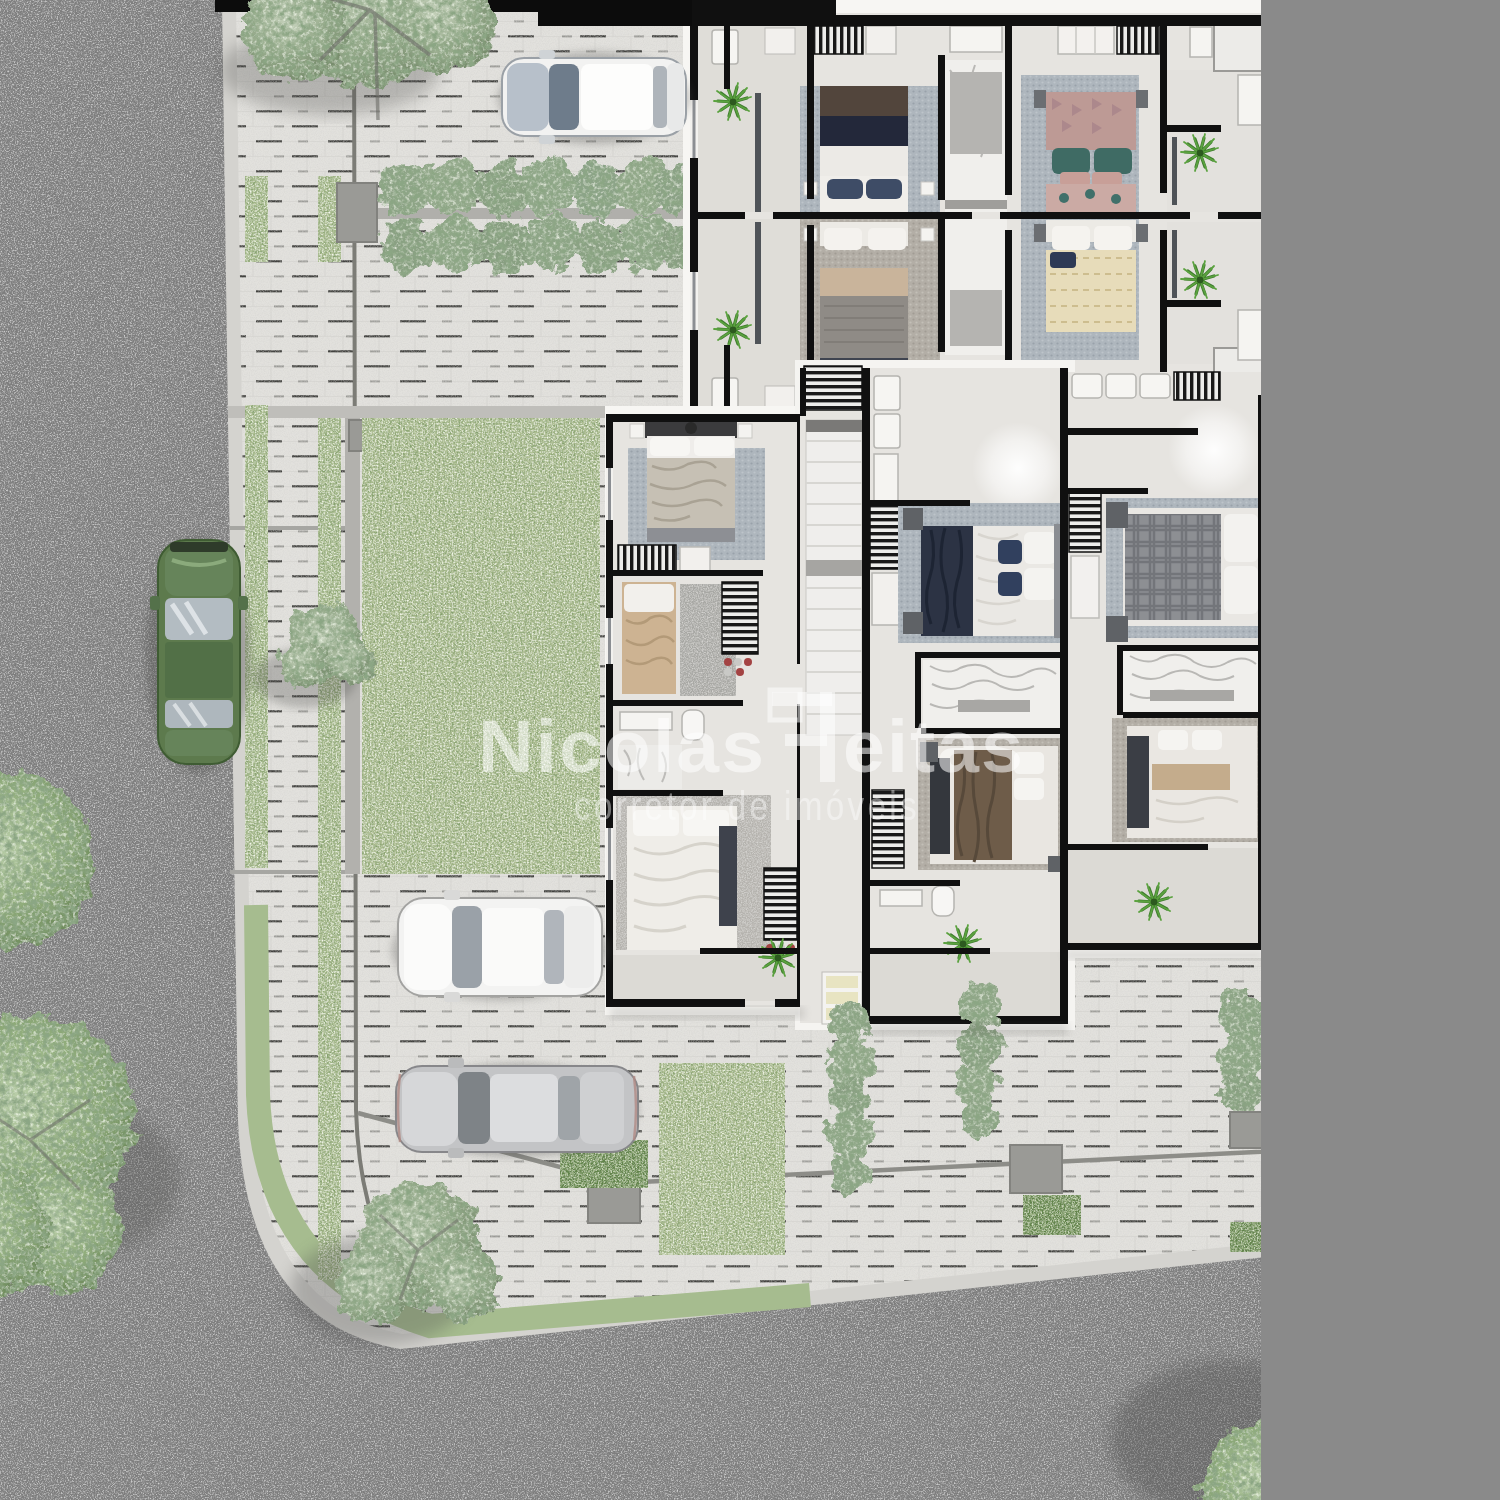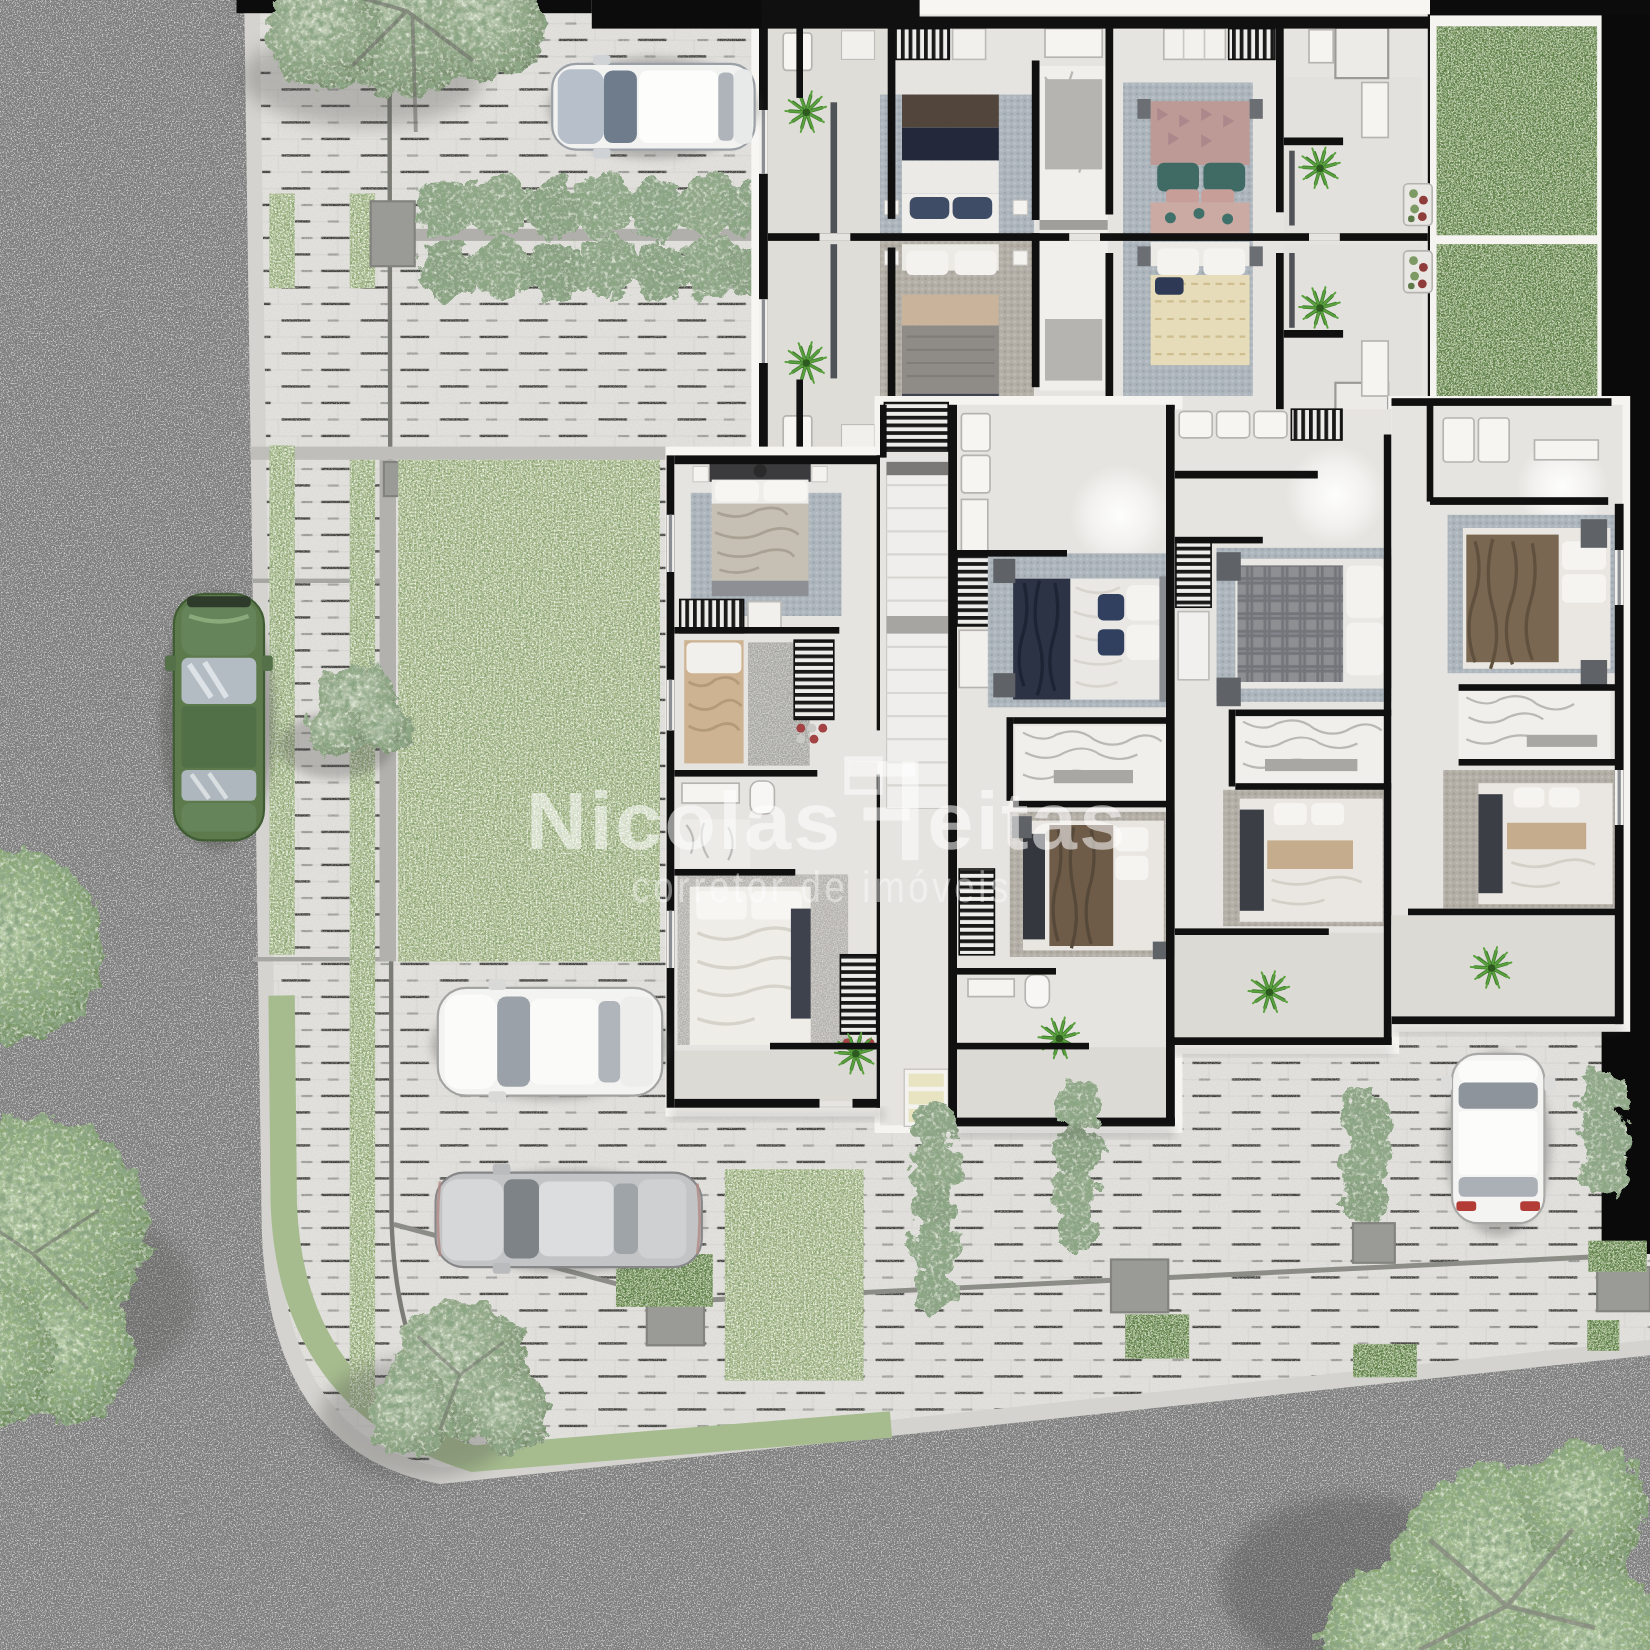--- a/index.html
+++ b/index.html
@@ -1,16 +1,16 @@
 <!DOCTYPE html>
 <html><head>
 <meta charset="utf-8">
 <style>
   html,body{margin:0;padding:0;background:#8a8a8a;}
-  #stage{position:relative;width:1500px;height:1500px;overflow:hidden;font-family:"Liberation Sans", sans-serif;}
+  #stage{position:relative;width:1261px;height:1500px;overflow:hidden;font-family:"Liberation Sans", sans-serif;}
   svg{display:block;}
 </style>
 </head>
 <body>
 <div id="stage">
 <svg width="1500" height="1500" viewBox="0 0 1500 1500">
 <defs>
   <filter id="nAsph" x="-2%" y="-2%" width="104%" height="104%">
     <feTurbulence type="fractalNoise" baseFrequency="0.9" numOctaves="2" seed="7" stitchTiles="stitch" result="n1"></feTurbulence>
     <feColorMatrix in="n1" type="matrix" values="0 0 0 0 0.33  0 0 0 0 0.33  0 0 0 0 0.33  0 0 0 2.0 -0.8" result="d1"></feColorMatrix>

